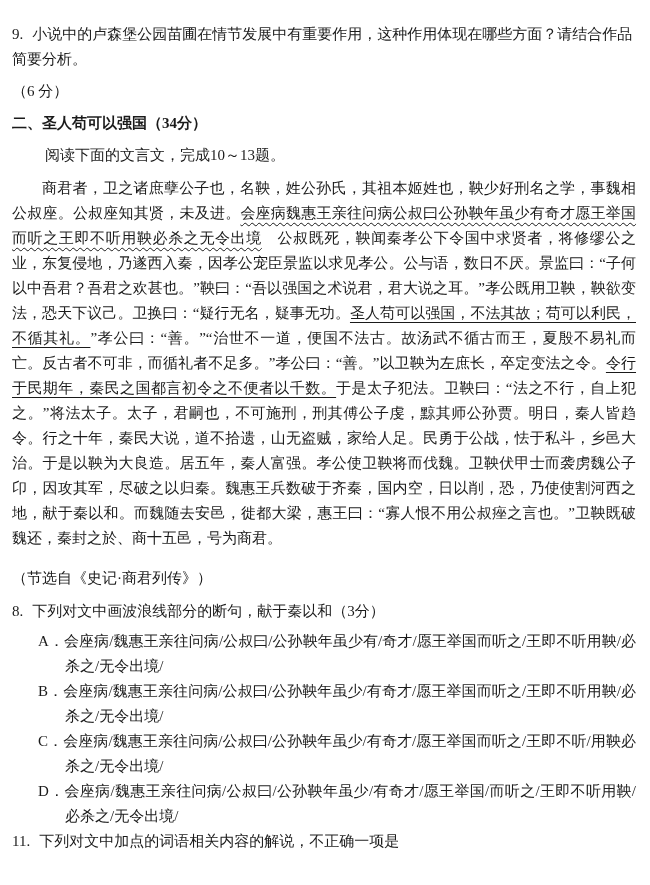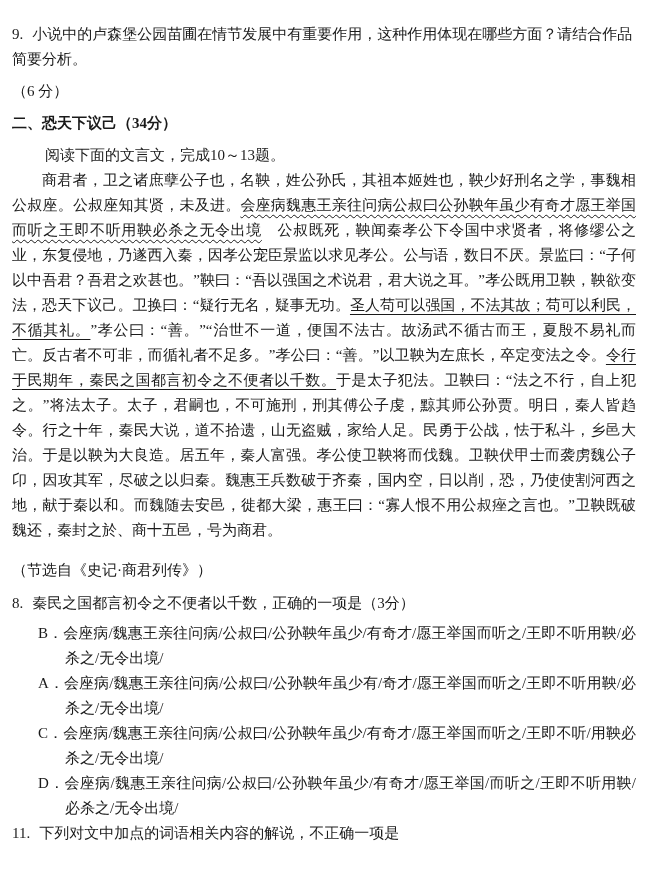--- a/index.html
+++ b/index.html
@@ -11,21 +11,21 @@
     background:#ffffff;
     color:#1a1a1a;
     font-family:"Liberation Serif","DejaVu Serif",serif;
     font-size:15px;
     overflow:hidden;
   }
   p{margin:0;}
   .line{line-height:25px;margin-bottom:7px;}
   .heading{font-weight:bold;}
   .indented{padding-left:33px;}
-  .intro{margin-bottom:0;}
+  .intro{margin-bottom:8px;}
   .qnum{margin-right:9px;}
   .passage{
     line-height:25px;
     text-align:justify;
     text-justify:inter-ideograph;
     text-indent:2em;
   }
   .wavy{
     text-decoration:underline;
     text-decoration-style:wavy;
@@ -59,34 +59,34 @@
 </style>
 </head>
 <body>
 
 <div class="page">
 
   <p class="line"><span class="qnum">9.</span><span>小说中的卢森堡公园苗圃在情节发展中有重要作用，这种作用体现在哪些方面？请结合作品简要分析。</span></p>
 
   <p class="line">（6 分）</p>
 
-  <p class="line heading">二、恐天下议己（34分）</p>
+  <p class="line heading">二、圣人苟可以强国（34分）</p>
 
 
   <p class="line indented intro">阅读下面的文言文，完成10～13题。</p>
 
   <p class="passage"><span>商君者，卫之诸庶孽公子也，名鞅，姓公孙氏，其祖本姬姓也，鞅少好刑名之学，事魏相公叔座。公叔座知其贤，未及进。</span><span class="wavy">会座病魏惠王亲往问病公叔曰公孙鞅年虽少有奇才愿王举国而听之王即不听用鞅必杀之无令出境</span><span>　公叔既死，鞅闻秦孝公下令国中求贤者，将修缪公之业，东复侵地，乃遂西入秦，因孝公宠臣景监以求见孝公。公与语，数日不厌。景监曰：“子何以中吾君？吾君之欢甚也。”鞅曰：“吾以强国之术说君，君大说之耳。”孝公既用卫鞅，鞅欲变法，恐天下议己。卫换曰：“疑行无名，疑事无功。</span><span class="uline">圣人苟可以强国，不法其故；苟可以利民，不循其礼。</span><span>”孝公曰：“善。”“治世不一道，便国不法古。故汤武不循古而王，夏殷不易礼而亡。反古者不可非，而循礼者不足多。”孝公曰：“善。”以卫鞅为左庶长，卒定变法之令。</span><span class="uline">令行于民期年，秦民之国都言初令之不便者以千数。</span><span>于是太子犯法。卫鞅曰：“法之不行，自上犯之。”将法太子。太子，君嗣也，不可施刑，刑其傅公子虔，黥其师公孙贾。明日，秦人皆趋令。行之十年，秦民大说，道不拾遗，山无盗贼，家给人足。民勇于公战，怯于私斗，乡邑大治。于是以鞅为大良造。居五年，秦人富强。孝公使卫鞅将而伐魏。卫鞅伏甲士而袭虏魏公子卬，因攻其军，尽破之以归秦。魏惠王兵数破于齐秦，国内空，日以削，恐，乃使使割河西之地，献于秦以和。而魏随去安邑，徙都大梁，惠王曰：“寡人恨不用公叔痤之言也。”卫鞅既破魏还，秦封之於、商十五邑，号为商君。</span></p>
 
   <p class="source">（节选自《史记·商君列传》）</p>
 
-  <p class="line stem"><span class="qnum">8.</span><span>秦民之国都言初令之不便者以千数，正确的一项是（3分）</span></p>
+  <p class="line stem"><span class="qnum">8.</span><span>下列对文中画波浪线部分的断句，献于秦以和（3分）</span></p>
 
   <div id="q10-options">
+      <p class="option"><span>A．</span><span>会座病/魏惠王亲往问病/公叔曰/公孙鞅年虽少有/奇才/愿王举国而听之/王即不听用鞅/必杀之/无令出境/</span></p>
       <p class="option"><span>B．</span><span>会座病/魏惠王亲往问病/公叔曰/公孙鞅年虽少/有奇才/愿王举国而听之/王即不听用鞅/必杀之/无令出境/</span></p>
-      <p class="option"><span>A．</span><span>会座病/魏惠王亲往问病/公叔曰/公孙鞅年虽少有/奇才/愿王举国而听之/王即不听用鞅/必杀之/无令出境/</span></p>
       <p class="option"><span>C．</span><span>会座病/魏惠王亲往问病/公叔曰/公孙鞅年虽少/有奇才/愿王举国而听之/王即不听/用鞅必杀之/无令出境/</span></p>
       <p class="option"><span>D．</span><span>会座病/魏惠王亲往问病/公叔曰/公孙鞅年虽少/有奇才/愿王举国/而听之/王即不听用鞅/必杀之/无令出境/</span></p>
     </div>
 
   <p class="line stem" id="q11-stem"><span class="qnum">11.</span><span>下列对文中加点的词语相关内容的解说，不正确一项是</span></p>
 
   <div id="q11-options">
       <p class="option"></p>
     </div>
 

